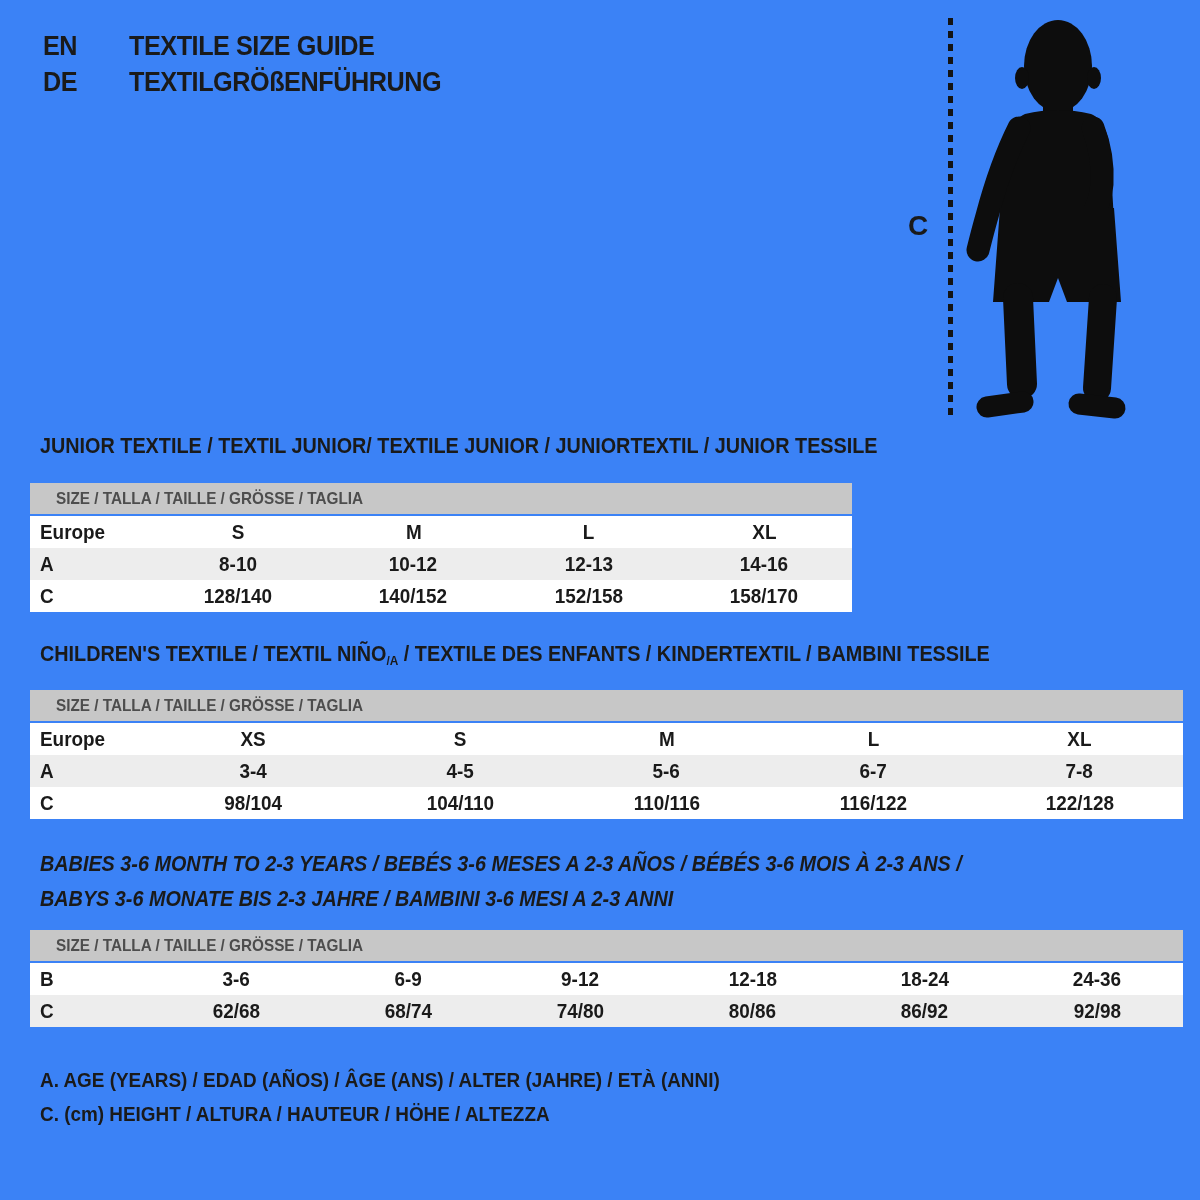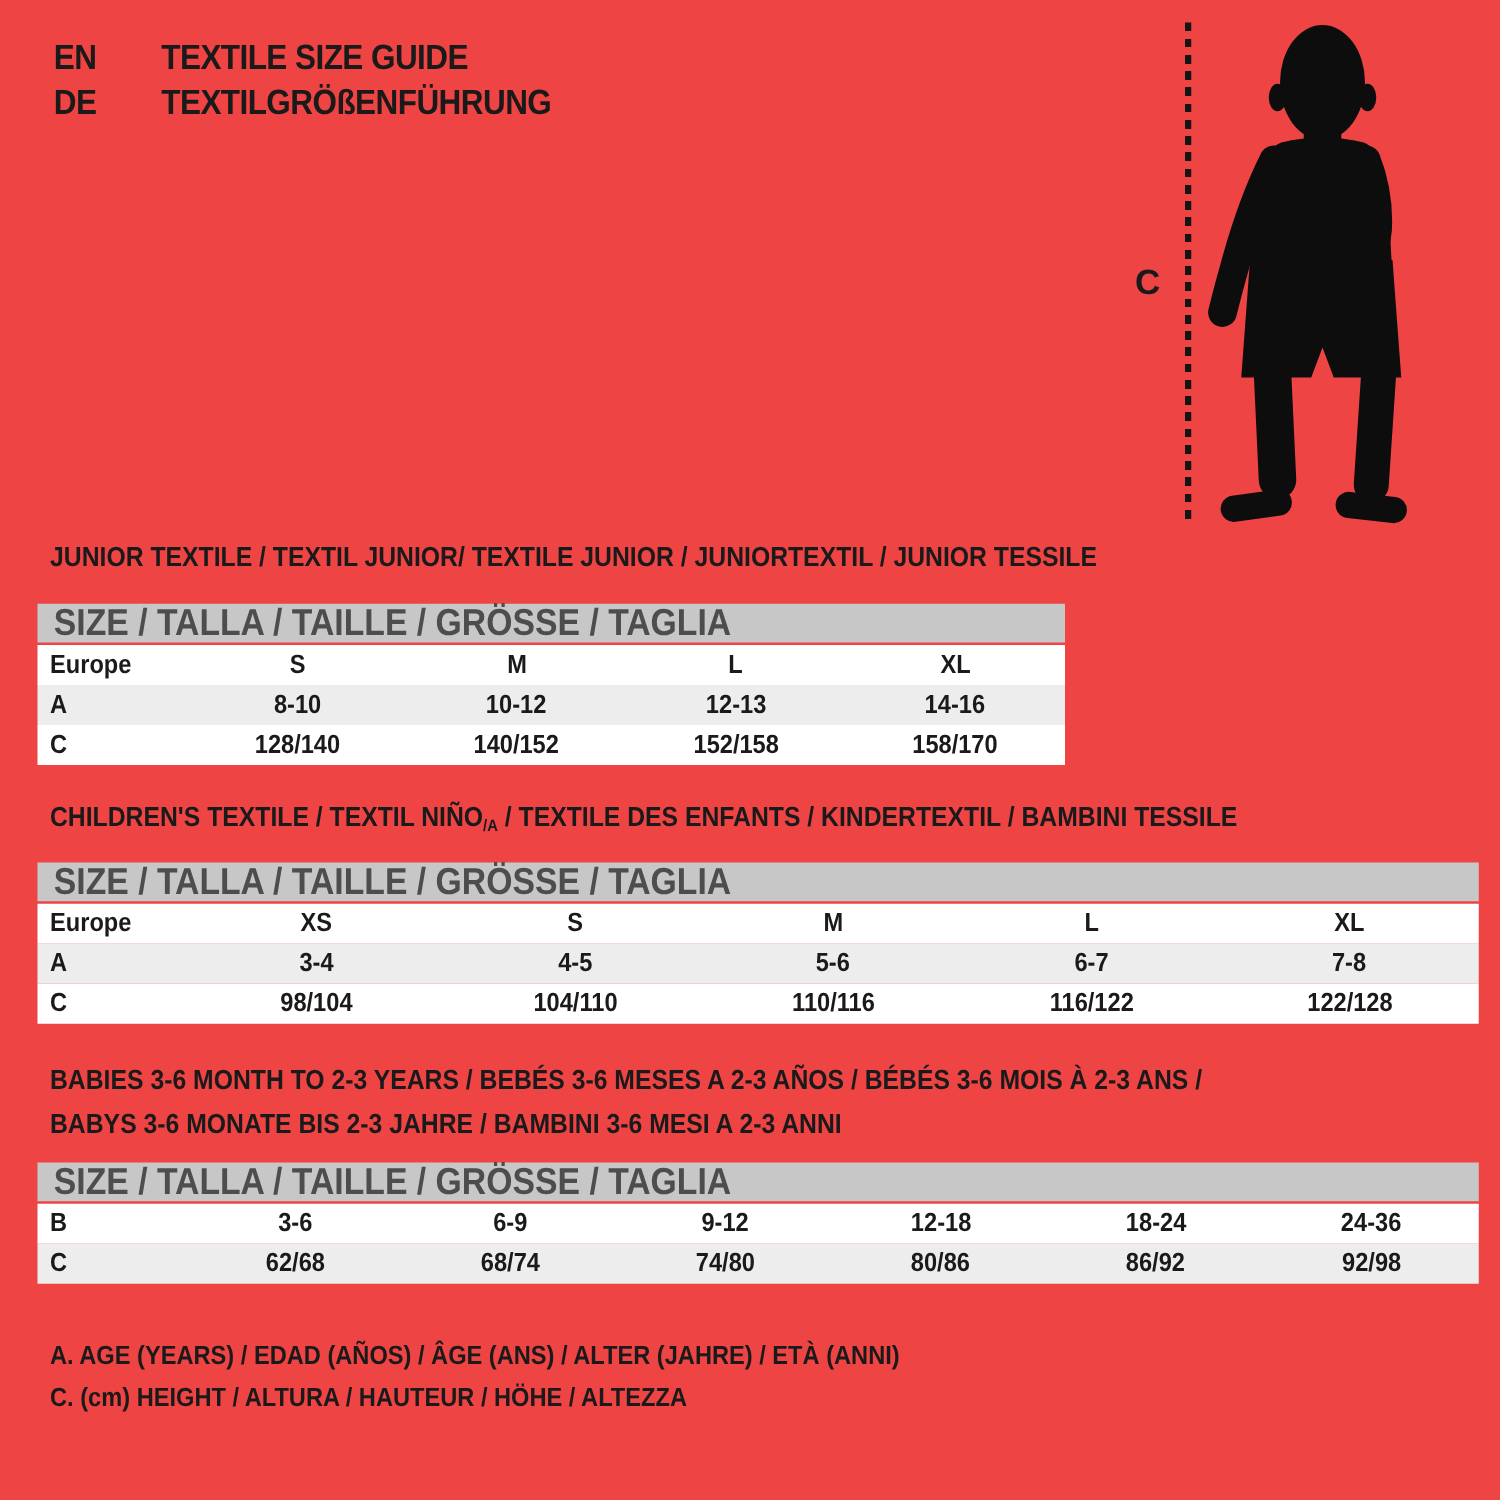--- a/index.html
+++ b/index.html
@@ -1,44 +1,44 @@
 <!DOCTYPE html>
 <html><head>
 <meta charset="utf-8">
 <style>
   html,body{margin:0;padding:0;background:#fff;}
   body{width:1200px;height:1200px;position:relative;font-family:"Liberation Sans",sans-serif;color:#1a1a1a;}
-  .page{position:absolute;inset:0;background:#ef4444;overflow:hidden;}
+  .page{position:absolute;inset:0;background:#3b82f6;overflow:hidden;}
 
   
   .cond{display:inline-block;transform:scaleX(0.9);transform-origin:0 50%;white-space:nowrap;}
   .cond-c{transform-origin:50% 50%;}
 
   
   .lang-block{position:absolute;left:43px;top:28px;font-weight:bold;font-size:28px;letter-spacing:-0.5px;}
   .lang-row{display:flex;height:36px;align-items:center;}
   .lang-code{width:86px;}
 
   
   .sec-title{position:absolute;left:40px;font-weight:bold;font-size:22px;height:24px;line-height:24px;}
   .title-sub{font-size:0.6em;vertical-align:-4px;}
-  .two-line .line{height:35px;line-height:35px;}
+  .two-line .line{height:35px;line-height:35px;font-style:italic;}
 
   
   .size-table{position:absolute;left:30px;}
-  .size-header-bar{height:31px;background:#c7c7c7;color:#4d4d4d;font-weight:bold;font-size:30px;
-    display:flex;align-items:center;padding-left:13px;box-sizing:border-box;margin-bottom:2px;}
+  .size-header-bar{height:31px;background:#c7c7c7;color:#4d4d4d;font-weight:bold;font-size:17px;
+    display:flex;align-items:center;padding-left:26px;box-sizing:border-box;margin-bottom:2px;}
   .trow{display:flex;height:32px;align-items:center;font-weight:bold;font-size:21px;background:#fff;justify-content:space-between;}
   .trow.shaded{background:#ededed;}
   .tlabel{width:120px;padding-left:10px;box-sizing:border-box;text-align:left;}
   .tcell{flex:1;text-align:center;}
 
   
   .footnotes{position:absolute;left:40px;top:1068px;font-weight:bold;font-size:21px;}
-  .fn-line{height:34px;display:flex;align-items:center;}
+  .fn-line{height:34px;display:flex;align-items:flex-start;}
 
   
   .measure-line{position:absolute;left:948px;top:18px;width:5px;height:398px;
     background:repeating-linear-gradient(to bottom,#141414 0 7px,transparent 7px 13px);}
   .measure-label{position:absolute;left:908px;top:210px;font-weight:bold;font-size:28px;}
   .silhouette{position:absolute;left:963px;top:16px;}
 </style>
 </head>
 <body>
 

